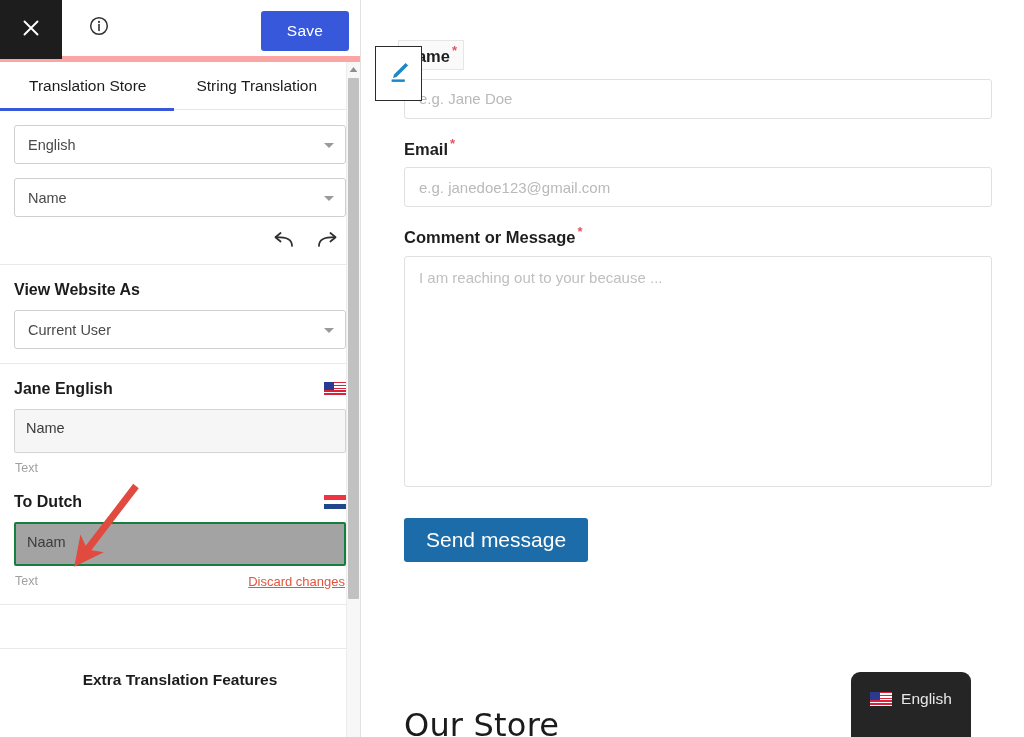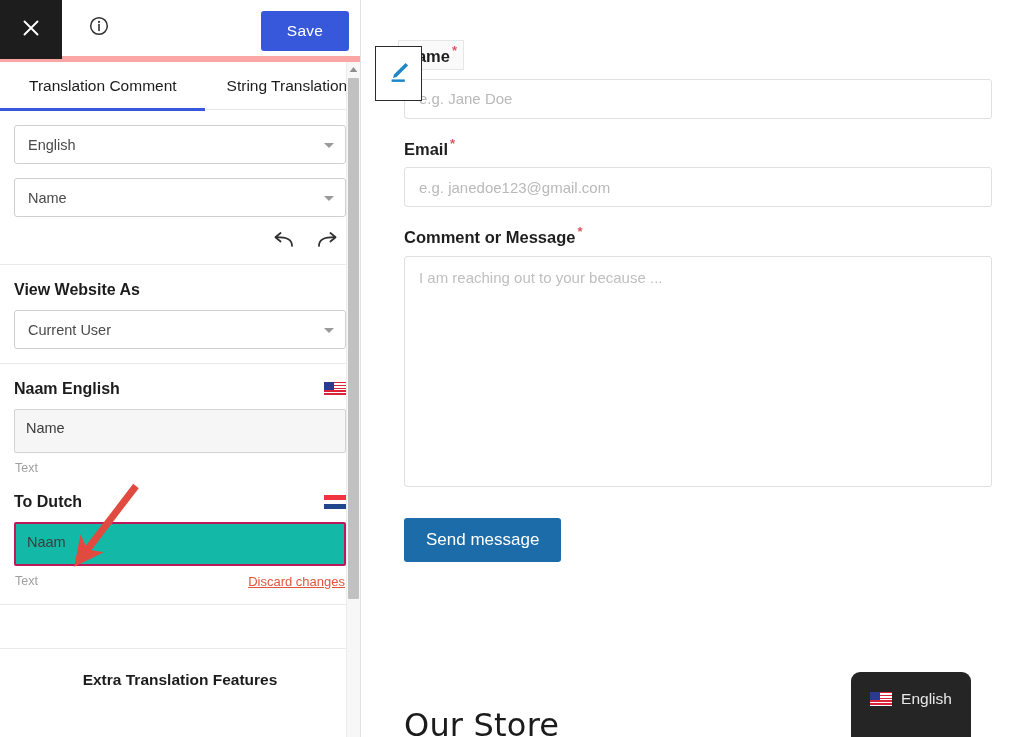--- a/index.html
+++ b/index.html
@@ -155,22 +155,22 @@
     padding: 9px 11px;
     line-height: 1.3;
     border-radius: 2px;
     display: block;
   }
   .ta.source {
     background: #f6f6f6;
     border: 1px solid #d3d3d3;
   }
   .ta.target {
-    background: #14b8a6;
-    border: 2px solid #be185d;
+    background: #a3a3a3;
+    border: 2px solid #15803d;
     outline: none;
   }
   .ta-meta {
     display: flex; justify-content: space-between; align-items: center;
     padding: 6px 1px 0 1px;
     min-height: 24px;
   }
   .ta-kind { font-size: 12.5px; color: #a0a0a0; }
   .discard {
     font-size: 13px; color: #e2553d;
@@ -265,21 +265,21 @@
   .msg::placeholder { color: #bfbfbf; }
   .fgroup { margin-bottom: 17px; }
   .fgroup.msg-group { margin-bottom: 27px; }
 
   .send-btn {
     background: #1b6ca8;
     color: #fff;
     border: none;
     border-radius: 3px;
     font-family: "Liberation Sans", sans-serif;
-    font-size: 17px;
+    font-size: 21px;
     padding: 0 22px;
     height: 44px;
     cursor: pointer;
   }
 
   .store-title {
     position: absolute;
     left: 43px; top: 706px;
     font-size: 32px;
     font-weight: normal;
@@ -335,21 +335,21 @@
             <circle cx="11" cy="6.9" r="1.05" fill="#303030"></circle>
             <path d="M11 9.6 V15.4" stroke="#303030" stroke-width="1.6" stroke-linecap="round"></path>
           </svg>
         </span>
       </div>
       <button class="save-btn">Save</button>
     </div>
 
     <div class="ate-tabs">
       <div class="ate-tab t1 active">
-        <span>Translation Comment</span>
+        <span>Translation Store</span>
       </div>
       <div class="ate-tab t2">
         <span>String Translation</span>
       </div>
     </div>
 
     <div class="sec select-row">
       <div class="fake-select">
         <span>English</span>
         <span class="caret"></span>
@@ -382,21 +382,21 @@
       <div class="sec-title">View Website As</div>
       <div class="fake-select">
         <span>Current User</span>
         <span class="caret"></span>
       </div>
     </div>
 
     <div class="sec trans-sec">
 
       <div class="sec-title with-flag">
-        <span>Naam English</span>
+        <span>Jane English</span>
         <span class="flag flag-us"></span>
       </div>
       <textarea class="ta source" readonly="" style="">Name</textarea>
       <div class="ta-meta">
         <span class="ta-kind">Text</span>
       </div>
 
       <div class="sec-title with-flag">
         <span>To Dutch</span>
         <span class="flag flag-nl"></span>

